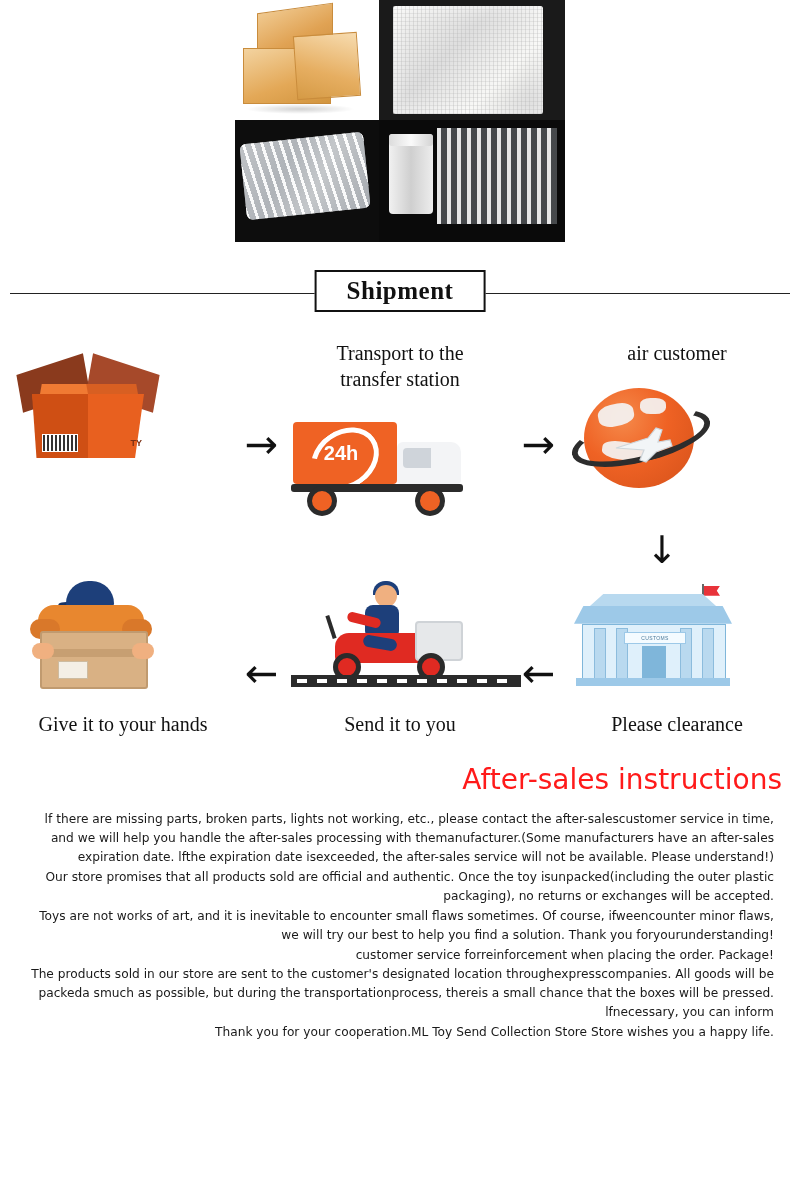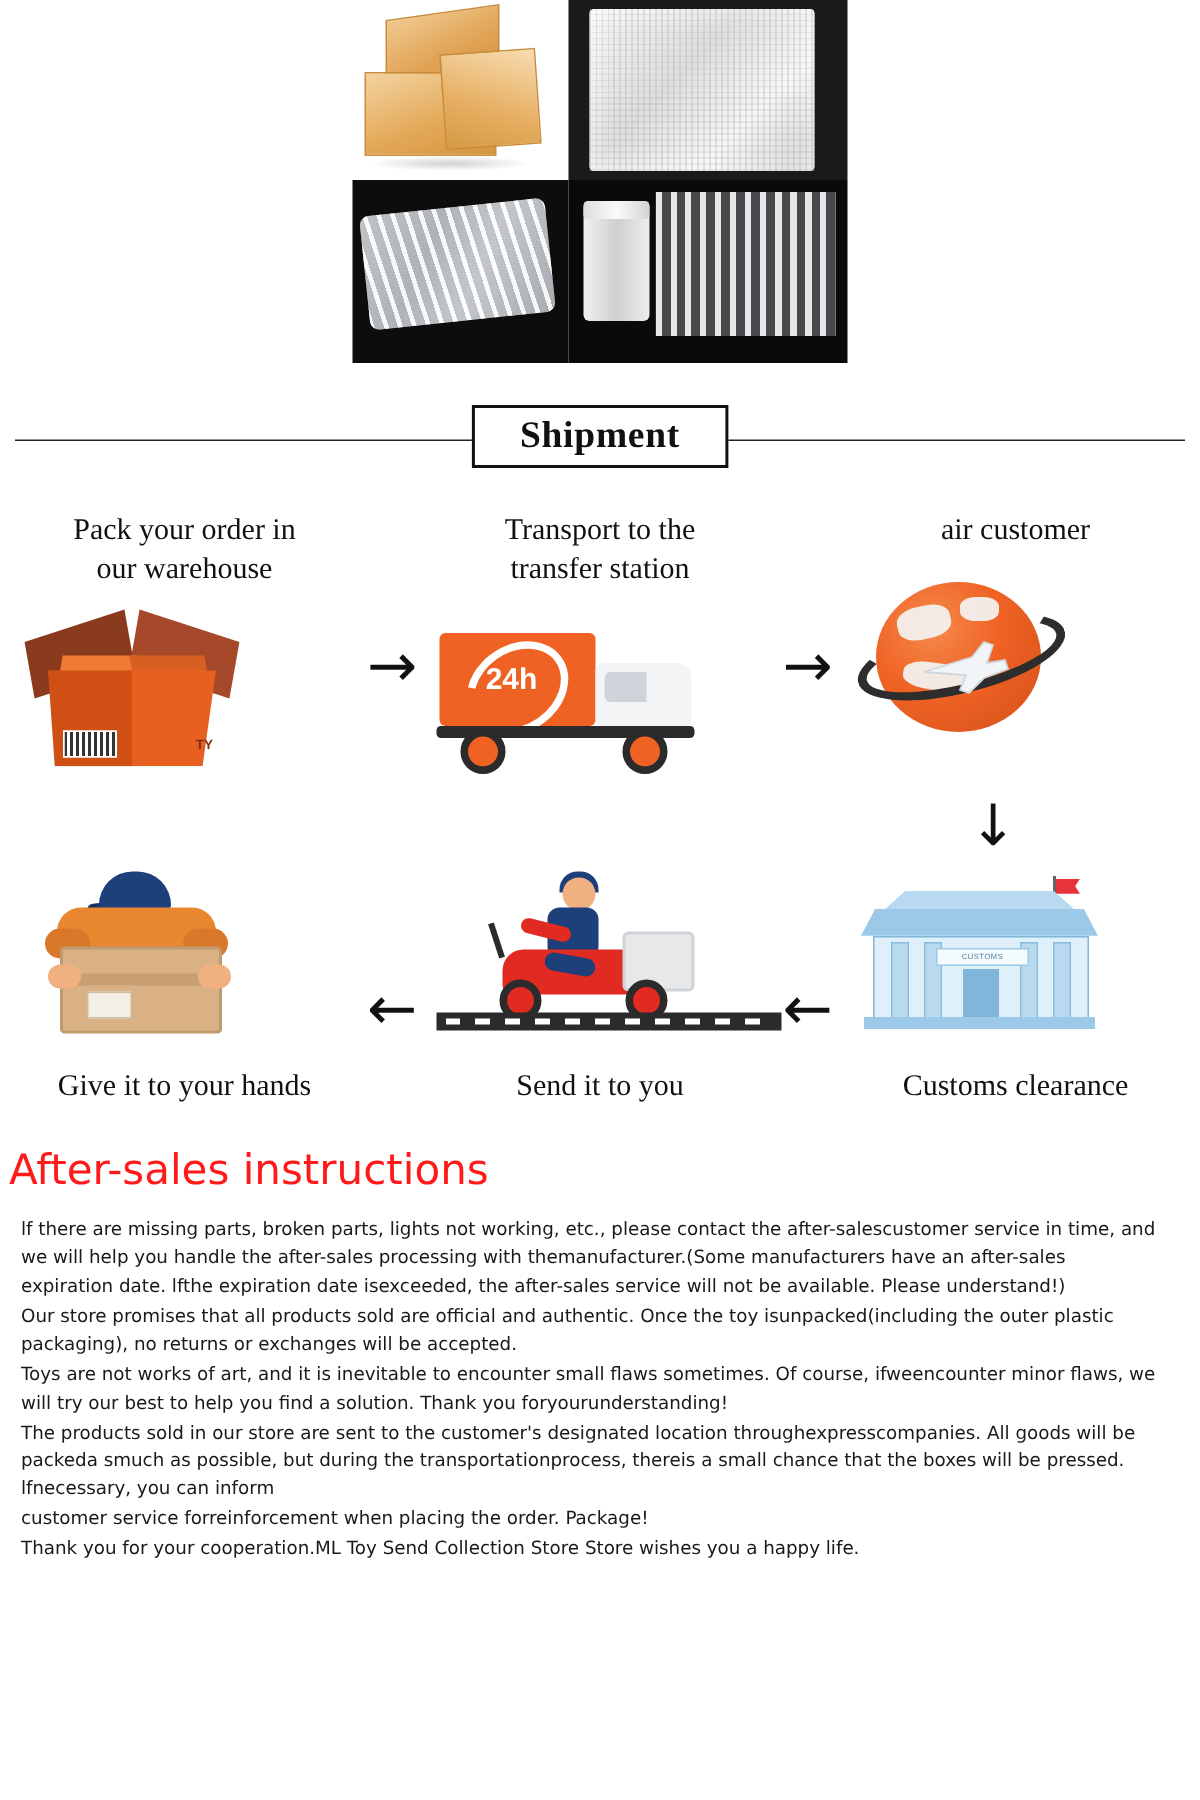--- a/index.html
+++ b/index.html
@@ -341,22 +341,22 @@
   .ill-man .sleeveR { position:absolute; left:108px; top:40px; width:30px; height:20px; background:#d9782a; border-radius:10px; }
   .ill-man .pkg { position:absolute; left:26px; top:52px; width:104px; height:54px; background:#d9b184; border:2px solid #c09a6f; border-radius:3px; }
   .ill-man .pkg-tape { position:absolute; left:26px; top:70px; width:104px; height:8px; background:#c79f72; }
   .ill-man .pkg-label { position:absolute; left:44px; top:82px; width:28px; height:16px; background:#f4efe6; border:1px solid #cdbba0; }
   .ill-man .handL { position:absolute; left:18px; top:64px; width:22px; height:16px; background:#f0b080; border-radius:8px; }
   .ill-man .handR { position:absolute; left:118px; top:64px; width:22px; height:16px; background:#f0b080; border-radius:8px; }
 
   
   .aftersales {
     margin-top: 26px;
-    padding: 0 18px 10px 6px;
-    text-align: left;
+    padding: 0 18px 10px 20px;
+    text-align: right;
   }
   .as-title {
     color: #ff1a1a;
     font-size: 28px;
     font-family: "DejaVu Sans", sans-serif;
     margin: 0 0 14px 0;
     font-weight: normal;
   }
   .as-p {
     font-size: 12.2px;
@@ -396,21 +396,20 @@
 <div class="shipment-header">
   <div class="shipment-rule"></div>
   <div class="shipment-box">Shipment</div>
 </div>
 
 <div class="flow">
 
   <div class="flow-row row1">
 
     <div class="flow-cell">
-      <div class="flow-label">Pack your order in<br>our warehouse</div>
       <div class="flow-art">
         <div class="ill-box">
           <div class="flapL"></div>
           <div class="flapR"></div>
           <div class="flapML"></div>
           <div class="flapMR"></div>
           <div class="body"></div>
           <div class="body2"></div>
           <div class="barcode"></div>
           <div class="tag">TY</div>
@@ -515,27 +514,27 @@
           <div class="body"></div>
           <div class="col" style="left:26px"></div>
           <div class="col" style="left:48px"></div>
           <div class="col" style="left:112px"></div>
           <div class="col" style="left:134px"></div>
           <div class="sign">CUSTOMS</div>
           <div class="door"></div>
           <div class="base"></div>
         </div>
       </div>
-      <div class="flow-label">Customs clearance</div>
+      <div class="flow-label">Please clearance</div>
     </div>
 
   </div>
 </div>
 
 <div class="aftersales">
   <h2 class="as-title">After-sales instructions</h2>
   <p class="as-p">lf there are missing parts, broken parts, lights not working, etc., please contact the after-salescustomer service in time, and we will help you handle the after-sales processing with themanufacturer.(Some manufacturers have an after-sales expiration date. lfthe expiration date isexceeded, the after-sales service will not be available. Please understand!)</p>
   <p class="as-p">Our store promises that all products sold are official and authentic. Once the toy isunpacked(including the outer plastic packaging), no returns or exchanges will be accepted.</p>
   <p class="as-p">Toys are not works of art, and it is inevitable to encounter small flaws sometimes. Of course, ifweencounter minor flaws, we will try our best to help you find a solution. Thank you foryourunderstanding!</p>
+  <p class="as-p">customer service forreinforcement when placing the order. Package!</p>
   <p class="as-p">The products sold in our store are sent to the customer's designated location throughexpresscompanies. All goods will be packeda smuch as possible, but during the        transportationprocess, thereis a small chance that the boxes will be pressed. lfnecessary, you can inform</p>
-  <p class="as-p">customer service forreinforcement when placing the order. Package!</p>
   <p class="as-p">Thank you for your cooperation.ML Toy Send Collection Store Store wishes you a happy life.</p>
 </div>
 
 </body></html>

